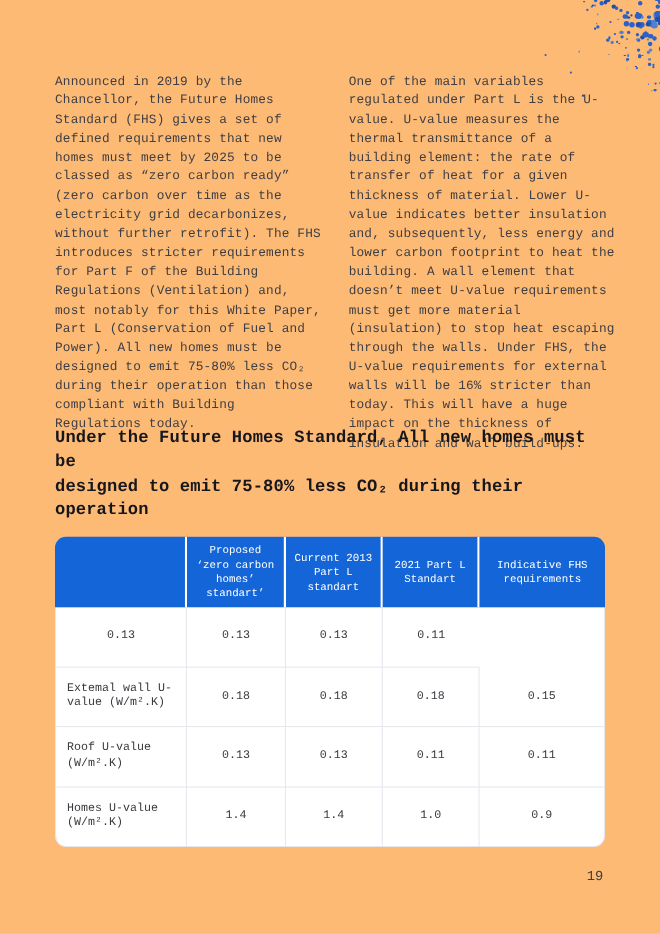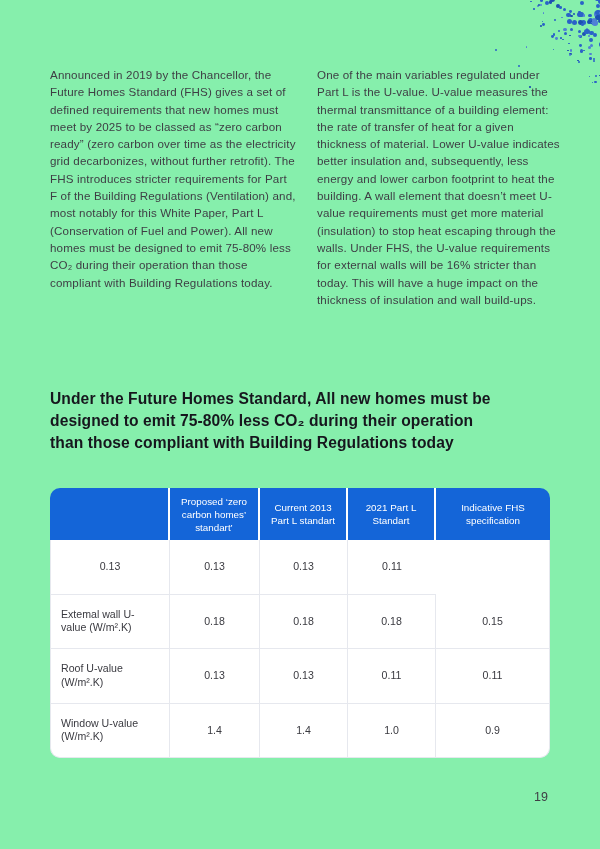--- a/index.html
+++ b/index.html
@@ -1,22 +1,22 @@
 <!DOCTYPE html>
 <html style="--header-blue: #1465d8; --heading-text: #16161d; --body-text: #3e3e44; --table-border: #e6e8ee; --dot-blue: #2a62c8;"><head>
 <meta charset="utf-8">
 <style>
   html, body { margin: 0; padding: 0; background: #ffffff; }
   .page {
     position: relative;
     width: 600px;
     height: 849px;
-    background: #86efac;
+    background: #fdba74;
     overflow: hidden;
-    font-family: Liberation Sans, sans-serif;
+    font-family: Liberation Mono, monospace;
     color: var(--body-text, #3e3e44);
   }
 
   
   .dots { position: absolute; inset: 0; pointer-events: none; }
   .dot { position: absolute; border-radius: 50%; }
 
   
   .intro {
     position: absolute;
@@ -222,30 +222,29 @@
     </div>
 
   <div class="intro">
     <p class="col">Announced in 2019 by the Chancellor, the Future Homes Standard (FHS) gives a set of defined requirements that new homes must meet by 2025 to be classed as “zero carbon ready” (zero carbon over time as the electricity grid decarbonizes, without further retrofit). The FHS introduces stricter requirements for Part F of the Building Regulations (Ventilation) and, most notably for this White Paper, Part L (Conservation of Fuel and Power). All new homes must be designed to emit 75-80% less CO₂ during their operation than those compliant with Building Regulations today.</p>
     <p class="col">One of the main variables regulated under Part L is the U-value. U-value measures the thermal transmittance of a building element: the rate of transfer of heat for a given thickness of material. Lower U-value indicates better insulation and, subsequently, less energy and lower carbon footprint to heat the building. A wall element that doesn’t meet U-value requirements must get more material (insulation) to stop heat escaping through the walls. Under FHS, the U-value requirements for external walls will be 16% stricter than today. This will have a huge impact on the thickness of insulation and wall build-ups.</p>
   </div>
 
   <h2 class="heading">
     <span>Under the Future Homes Standard, All new homes must be</span>
     <span>designed to emit 75-80% less CO₂ during their operation</span>
-    <span>than those compliant with Building Regulations today</span>
   </h2>
 
   <div class="utable">
     <div class="thead">
       <div class="th first"></div>
       <div class="th">Proposed ‘zero carbon homes’ standart’</div>
       <div class="th">Current 2013 Part L standart</div>
       <div class="th">2021 Part L Standart</div>
-      <div class="th last">Indicative FHS specification</div>
+      <div class="th last">Indicative FHS requirements</div>
     </div>
     <div class="tbody">
 
       <div class="trow">
         <div class="td">0.13</div>
         <div class="td">0.13</div>
         <div class="td">0.13</div>
         <div class="td">0.11</div>
       </div>
 
@@ -259,21 +258,21 @@
 
       <div class="trow">
         <div class="td label">Roof U-value (W/m².K)</div>
         <div class="td">0.13</div>
         <div class="td">0.13</div>
         <div class="td">0.11</div>
         <div class="td">0.11</div>
       </div>
 
       <div class="trow">
-        <div class="td label">Window U-value (W/m².K)</div>
+        <div class="td label">Homes U-value (W/m².K)</div>
         <div class="td">1.4</div>
         <div class="td">1.4</div>
         <div class="td">1.0</div>
         <div class="td">0.9</div>
       </div>
 
     </div>
   </div>
 
   <div class="pagenum">19</div>

